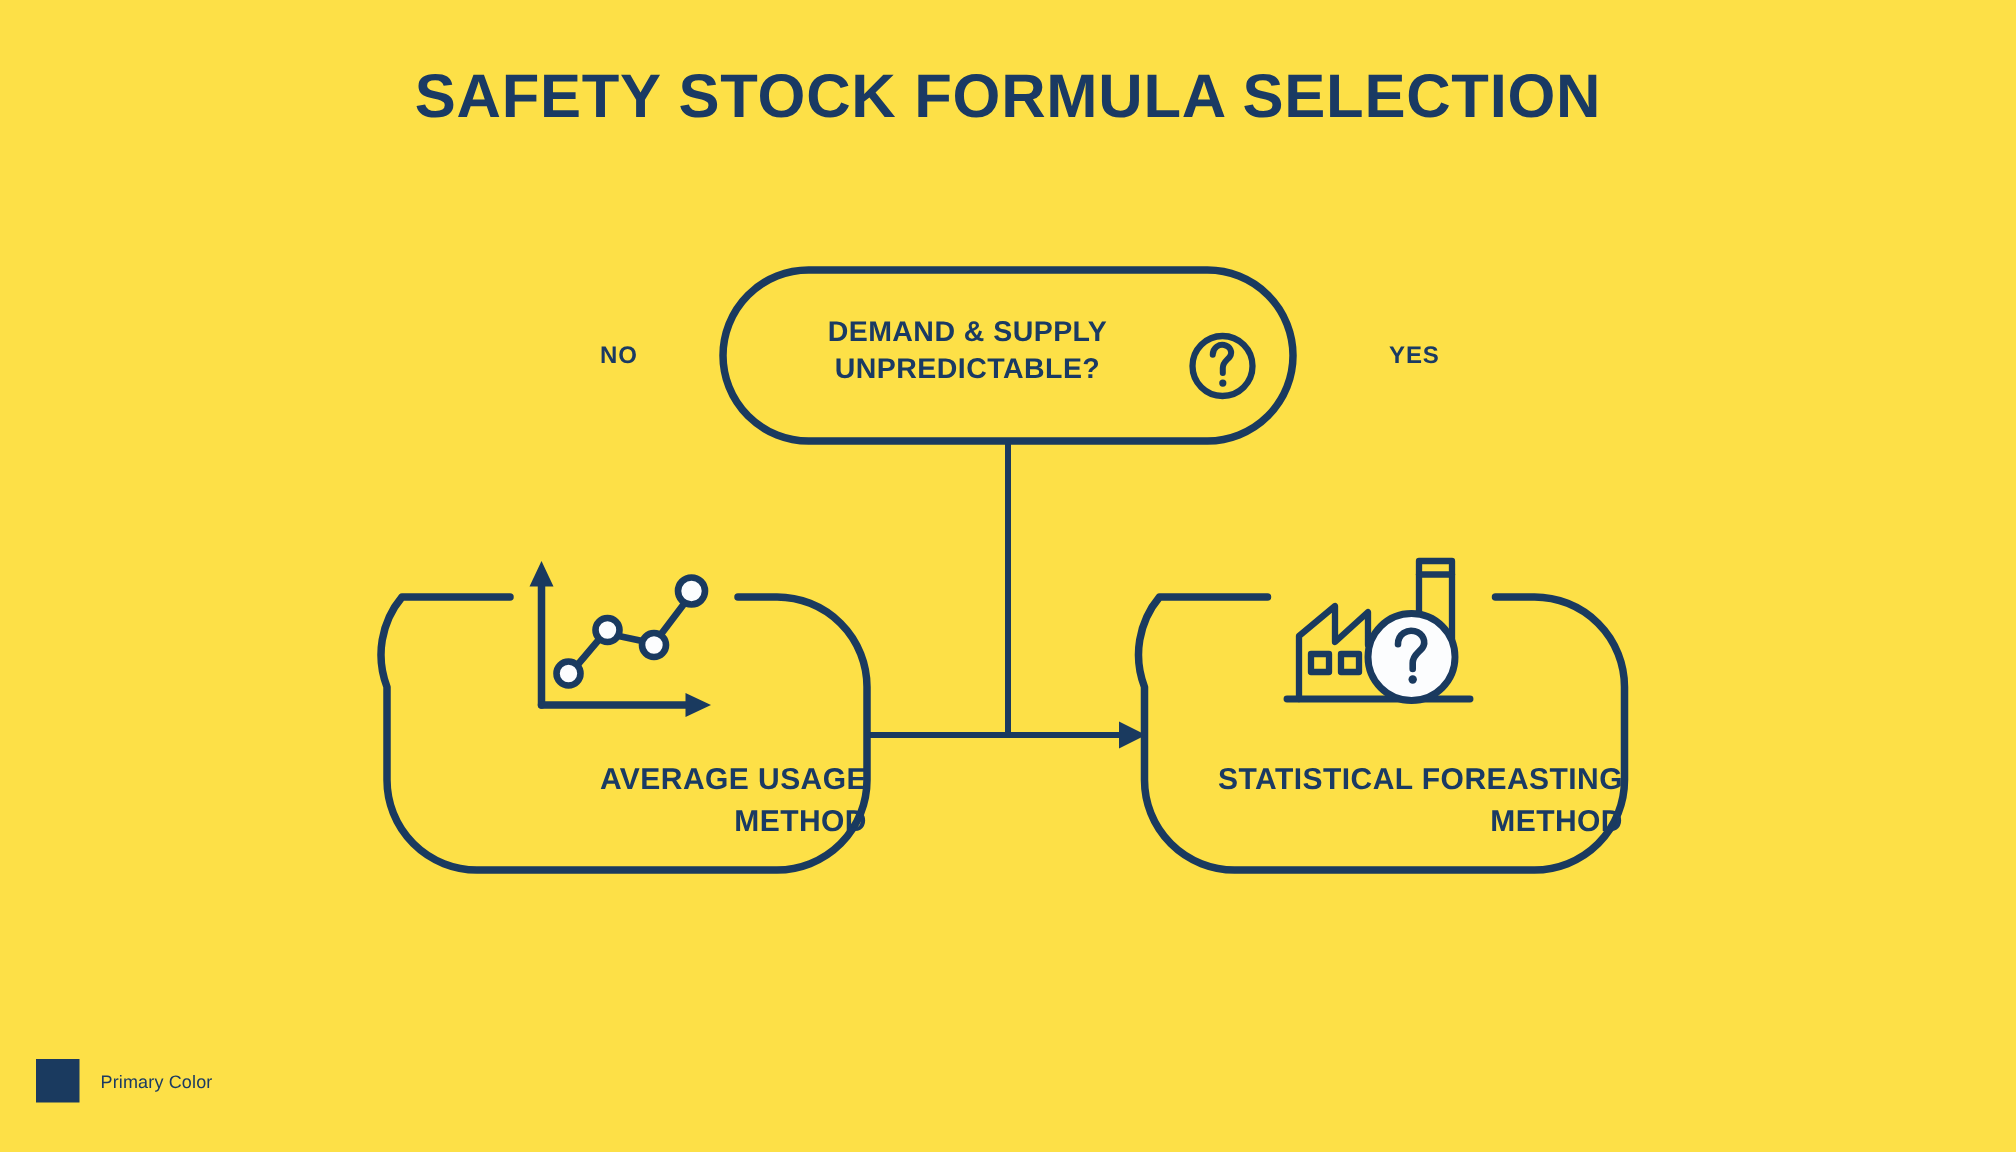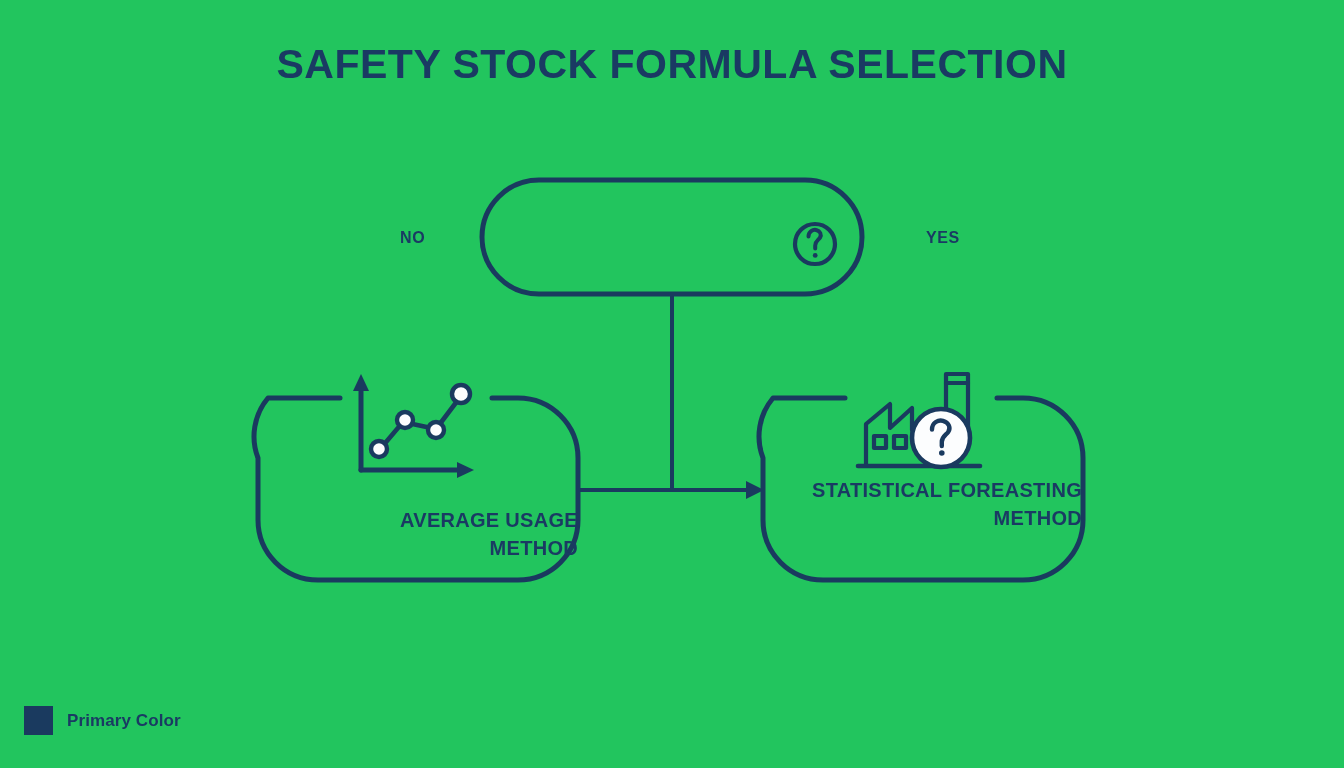--- a/index.html
+++ b/index.html
@@ -71,47 +71,46 @@
   .outcome-label {
     position: absolute;
     text-align: right;
     font-size: 20px;
     font-weight: bold;
     letter-spacing: 0.3px;
     color: #1a3a63;
     line-height: 1.42;
   }
   #outcome-left-label  { left: 262px; top: 506px; width: 316px; }
-  #outcome-right-label { left: 766px; top: 476px; width: 316px; }
+  #outcome-right-label { left: 766px; top: 506px; width: 316px; }
 
   
   #legend {
     position: absolute;
     left: 24px;
     top: 706px;
     display: flex;
     align-items: center;
     gap: 14px;
   }
   #legend-swatch {
     width: 29px;
     height: 29px;
     background: #1a3a5f;
   }
   #legend-label {
-    font-size: 17px;
+    font-size: 12px;
     color: #1a3a63;
     letter-spacing: 0.1px;
-    font-weight: bold;
   }
 </style>
 </head>
 <body>
 
-<div id="canvas" style="background: #22c55e;">
+<div id="canvas" style="background: #fde047;">
 
   <div id="page-title">SAFETY STOCK FORMULA SELECTION</div>
 
   <svg id="diagram-svg" viewBox="0 0 1344 768">
 
     <g stroke="#1a3a5f" stroke-width="4" fill="none" stroke-linecap="butt">
 
       <line x1="672" y1="294" x2="672" y2="490"></line>
 
       <line x1="578" y1="490" x2="672" y2="490"></line>
@@ -184,20 +183,24 @@
 
       <circle cx="941" cy="438" r="29" stroke-width="4.6" fill="#fcfdfe"></circle>
 
       <path d="M 932 429.5 C 932 422.5 938.5 419.5 943 420.8
                C 949 422.4 951 428 948.2 432
                C 946 435 941.8 436.8 941.8 442 L 941.8 446" stroke-width="4.4"></path>
       <circle cx="941.8" cy="453" r="2.8" fill="#1a3a5f" stroke="none"></circle>
     </g>
   </svg>
 
+  <div id="decision-label">
+    <div>DEMAND &amp; SUPPLY</div>
+    <div>UNPREDICTABLE?</div>
+  </div>
 
   <div class="branch-label" id="branch-no">NO</div>
   <div class="branch-label" id="branch-yes">YES</div>
 
   <div class="outcome-label" id="outcome-left-label">
     <div>AVERAGE USAGE</div>
     <div>METHOD</div>
   </div>
 
   <div class="outcome-label" id="outcome-right-label">

